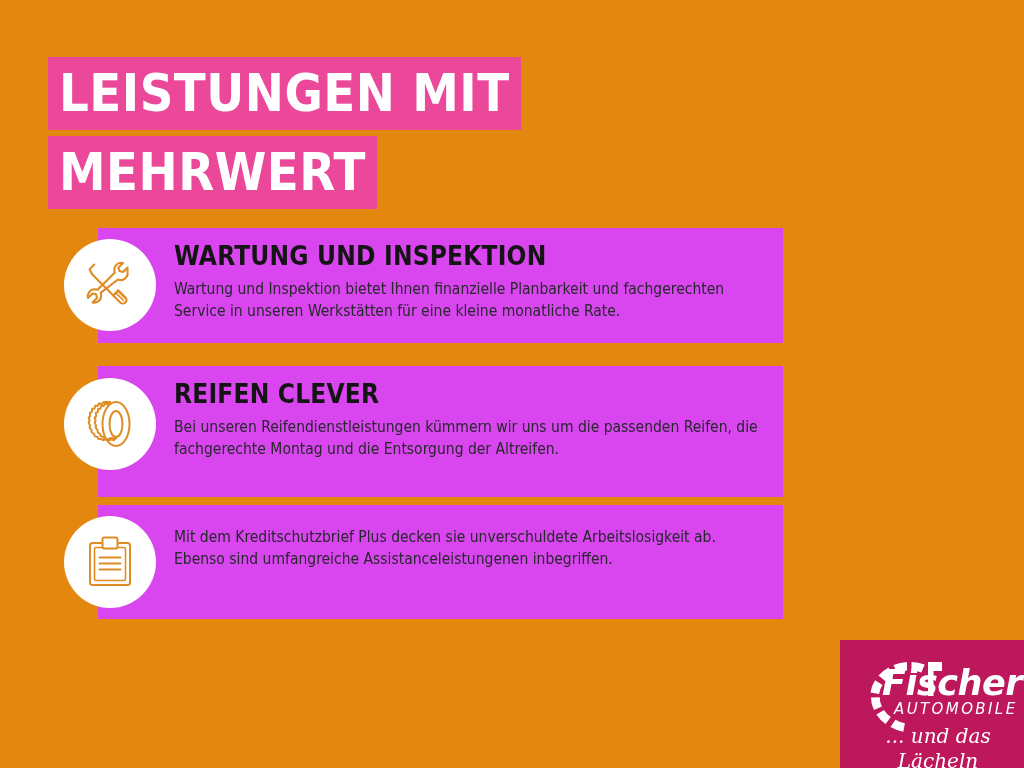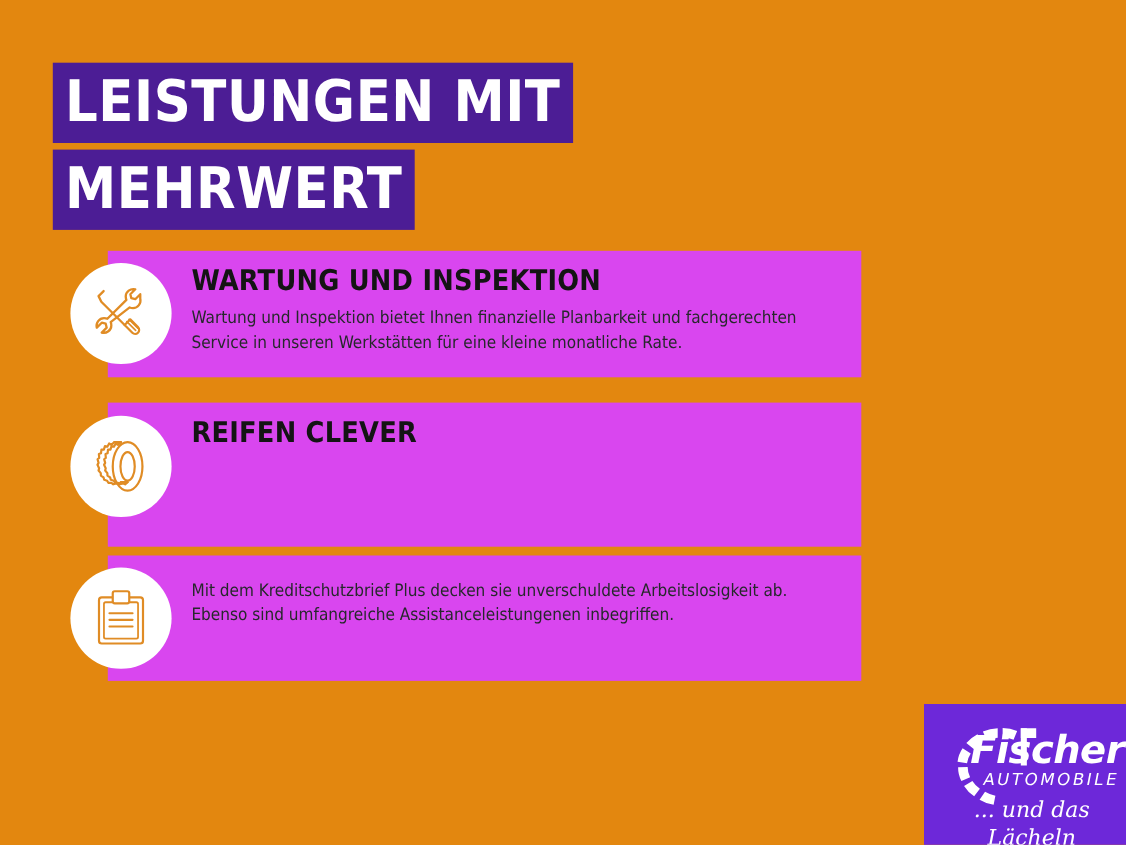--- a/index.html
+++ b/index.html
@@ -24,21 +24,21 @@
 
   
   .title-block {
     position: absolute;
     left: 48px;
     top: 57px;
   }
   .title-line {
     display: block;
     width: max-content;
-    background: #4c1d95;
+    background: #ec4899;
     color: #ffffff;
     font-weight: bold;
     font-size: 52px;
     line-height: 1.0;
     letter-spacing: 0.5px;
     padding: 10px 11px 11px 11px;
     font-family: "DejaVu Sans", sans-serif;
     font-stretch: condensed;
     white-space: nowrap;
   }
@@ -97,21 +97,21 @@
   .badge-3 { top: 516px; }
   .icon-badge svg { display: block; }
 
   
   .logo-box {
     position: absolute;
     left: 840px;
     top: 640px;
     width: 184px;
     height: 128px;
-    background: #6d28d9;
+    background: #be185d;
     overflow: hidden;
   }
   .logo-mark {
     position: absolute;
     left: 0;
     top: 0;
     width: 184px;
     height: 128px;
   }
   .logo-wordmark {
@@ -175,20 +175,21 @@
       <path d="M44.5 9.5 L40 14 L36.4 13.1 L35.5 9.5 L40 5 C35.6 3.9 31.3 7.2 31.3 11.6 c0 1.1 .2 2.1 .6 3 L14.6 31.8 c-.9-.4-1.9-.6-3-.6 -4.4 0-7.7 4.3-6.6 8.7 l4.5-4.5 3.6 .9 .9 3.6 -4.5 4.5 c4.4 1.1 8.7-2.2 8.7-6.6 0-1.1-.2-2.1-.6-3 L34.9 21.5 c.9 .4 1.9 .6 3 .6 4.4 0 7.7-4.3 6.6-8.7 z"></path>
 
       <path d="M11.2 6.6 L6.6 11.2 L9.1 16.3 L30.3 37.5"></path>
       <path d="M30.3 37.5 L37.3 44.5 a3.6 3.6 0 0 0 5.1-5.1 L35.4 32.4 Z"></path>
       <path d="M32.3 34.4 L40.3 42.4 M34.3 32.4 L42.3 40.4" stroke-width="1.5"></path>
     </svg>
   </div>
 
   <div class="card card-2">
     <h2 class="card-heading">REIFEN CLEVER</h2>
+    <p class="card-body">Bei unseren Reifendienstleistungen kümmern wir uns um die passenden Reifen, die fachgerechte Montag und die Entsorgung der Altreifen.</p>
   </div>
   <div class="icon-badge badge-2">
     <svg width="54" height="54" viewBox="0 0 54 54" fill="none" stroke="#e08c25" stroke-width="2" stroke-linecap="round" stroke-linejoin="round" aria-hidden="true">
 
       <path d="M21 5 L18.2 7.4 L16.2 6.2 L14.6 9.1 L12.4 8.5 L11.4 11.7 L9.2 11.7 L8.8 15.1 L6.9 15.8 L7.2 19.2
                L5.7 20.5 L6.6 23.8 L5.6 25.6 L7.1 28.6 L6.6 30.7 L8.6 33.1 L8.7 35.3 L11.1 37.0 L11.7 39.1
                L14.4 40.0 L15.5 41.9 L18.3 41.9 L20.0 43.3 L22.7 42.4 L24.7 43.3 L27.0 41.3"></path>
 
       <path d="M27 5 L24.2 7.4 L22.2 6.2 L20.6 9.1 L18.4 8.5 L17.4 11.7 L15.2 11.7 L14.8 15.1 L12.9 15.8
                L13.2 19.2 L11.7 20.5 L12.6 23.8 L11.6 25.6 L13.1 28.6 L12.6 30.7 L14.6 33.1 L14.7 35.3

